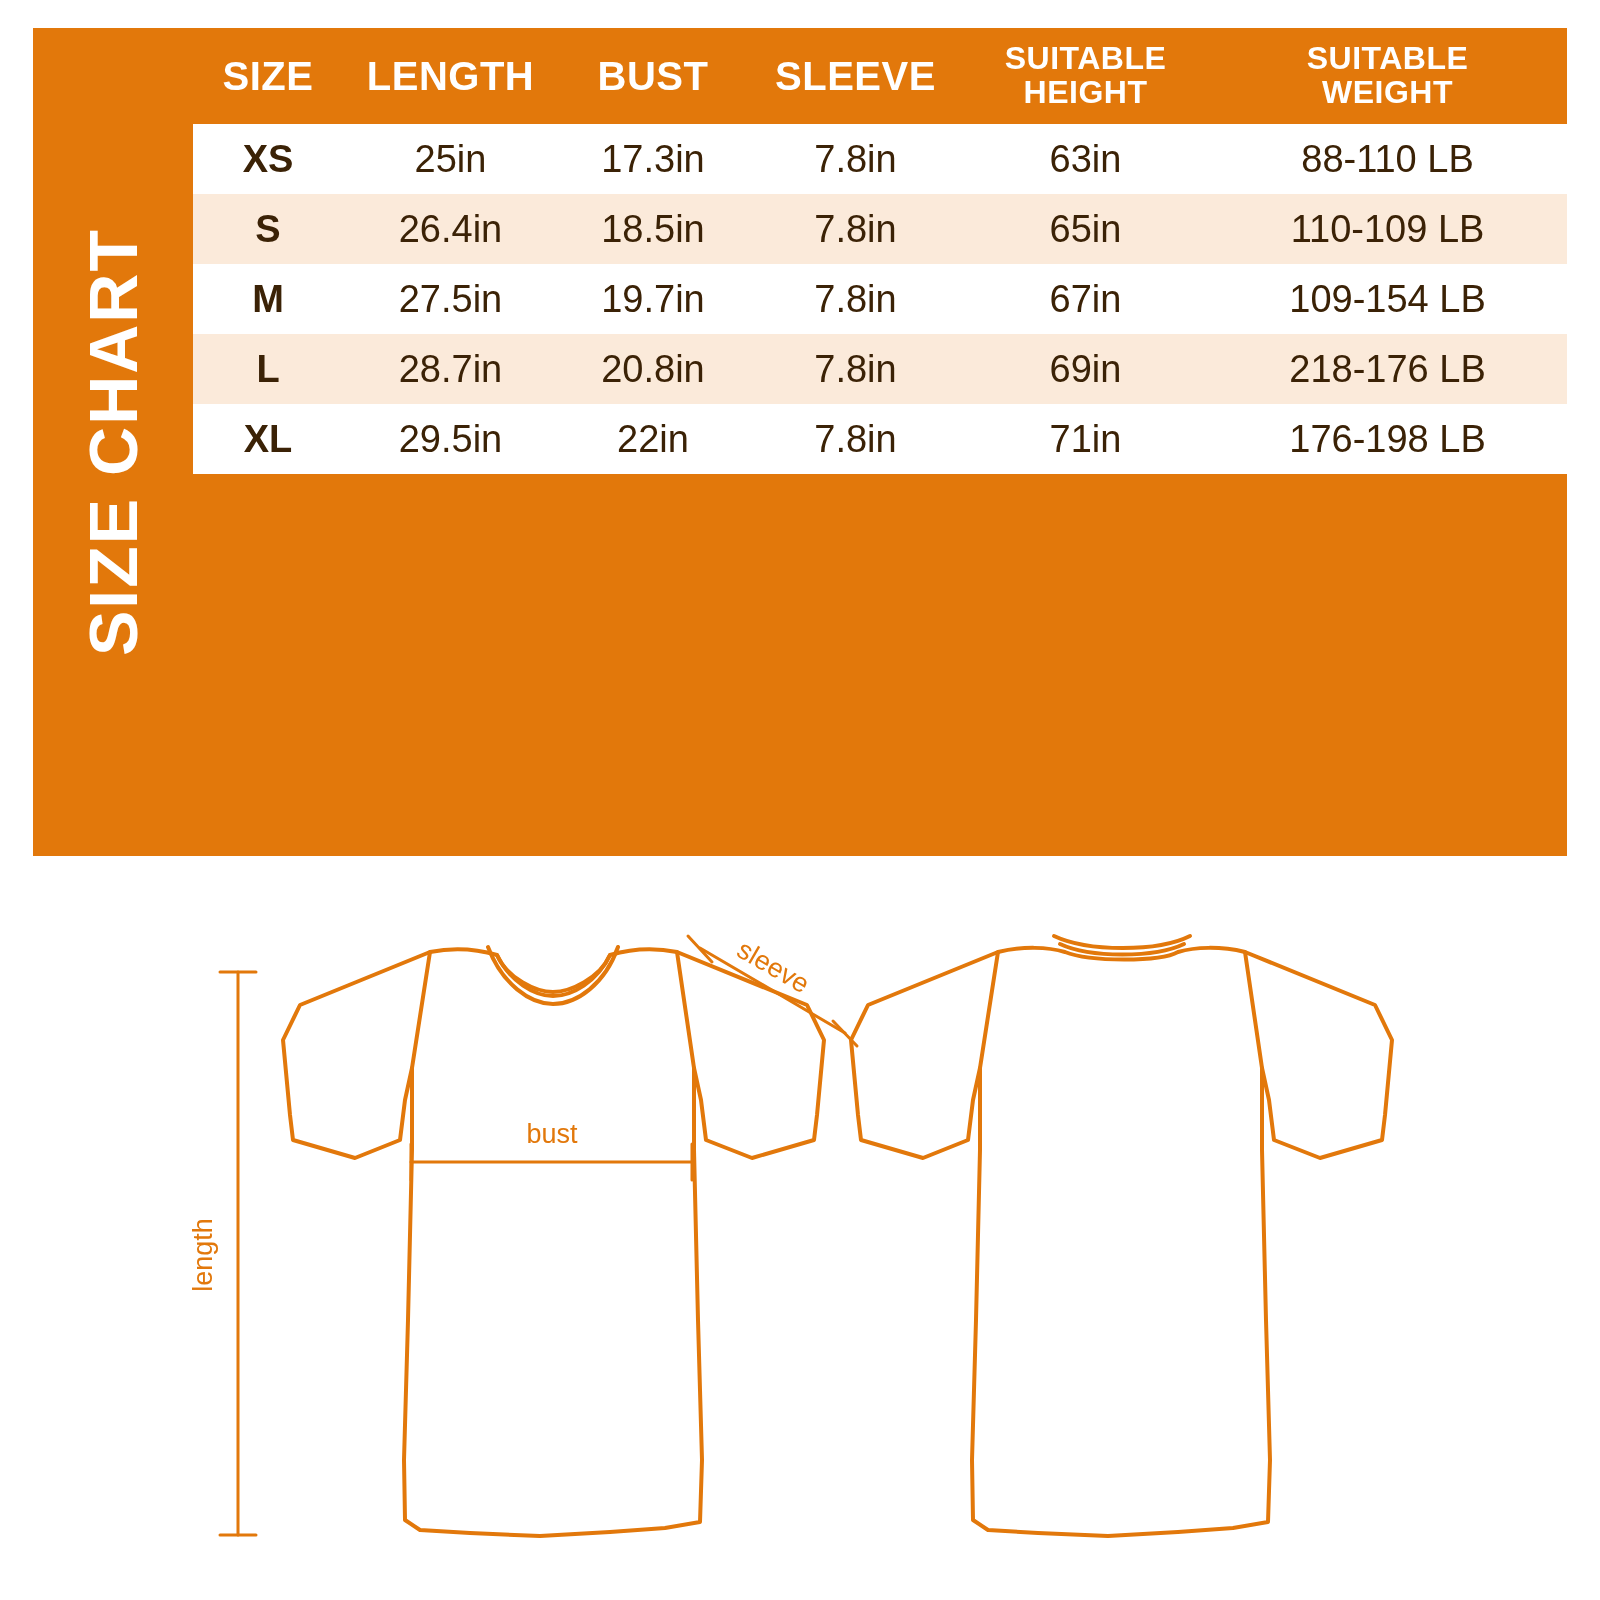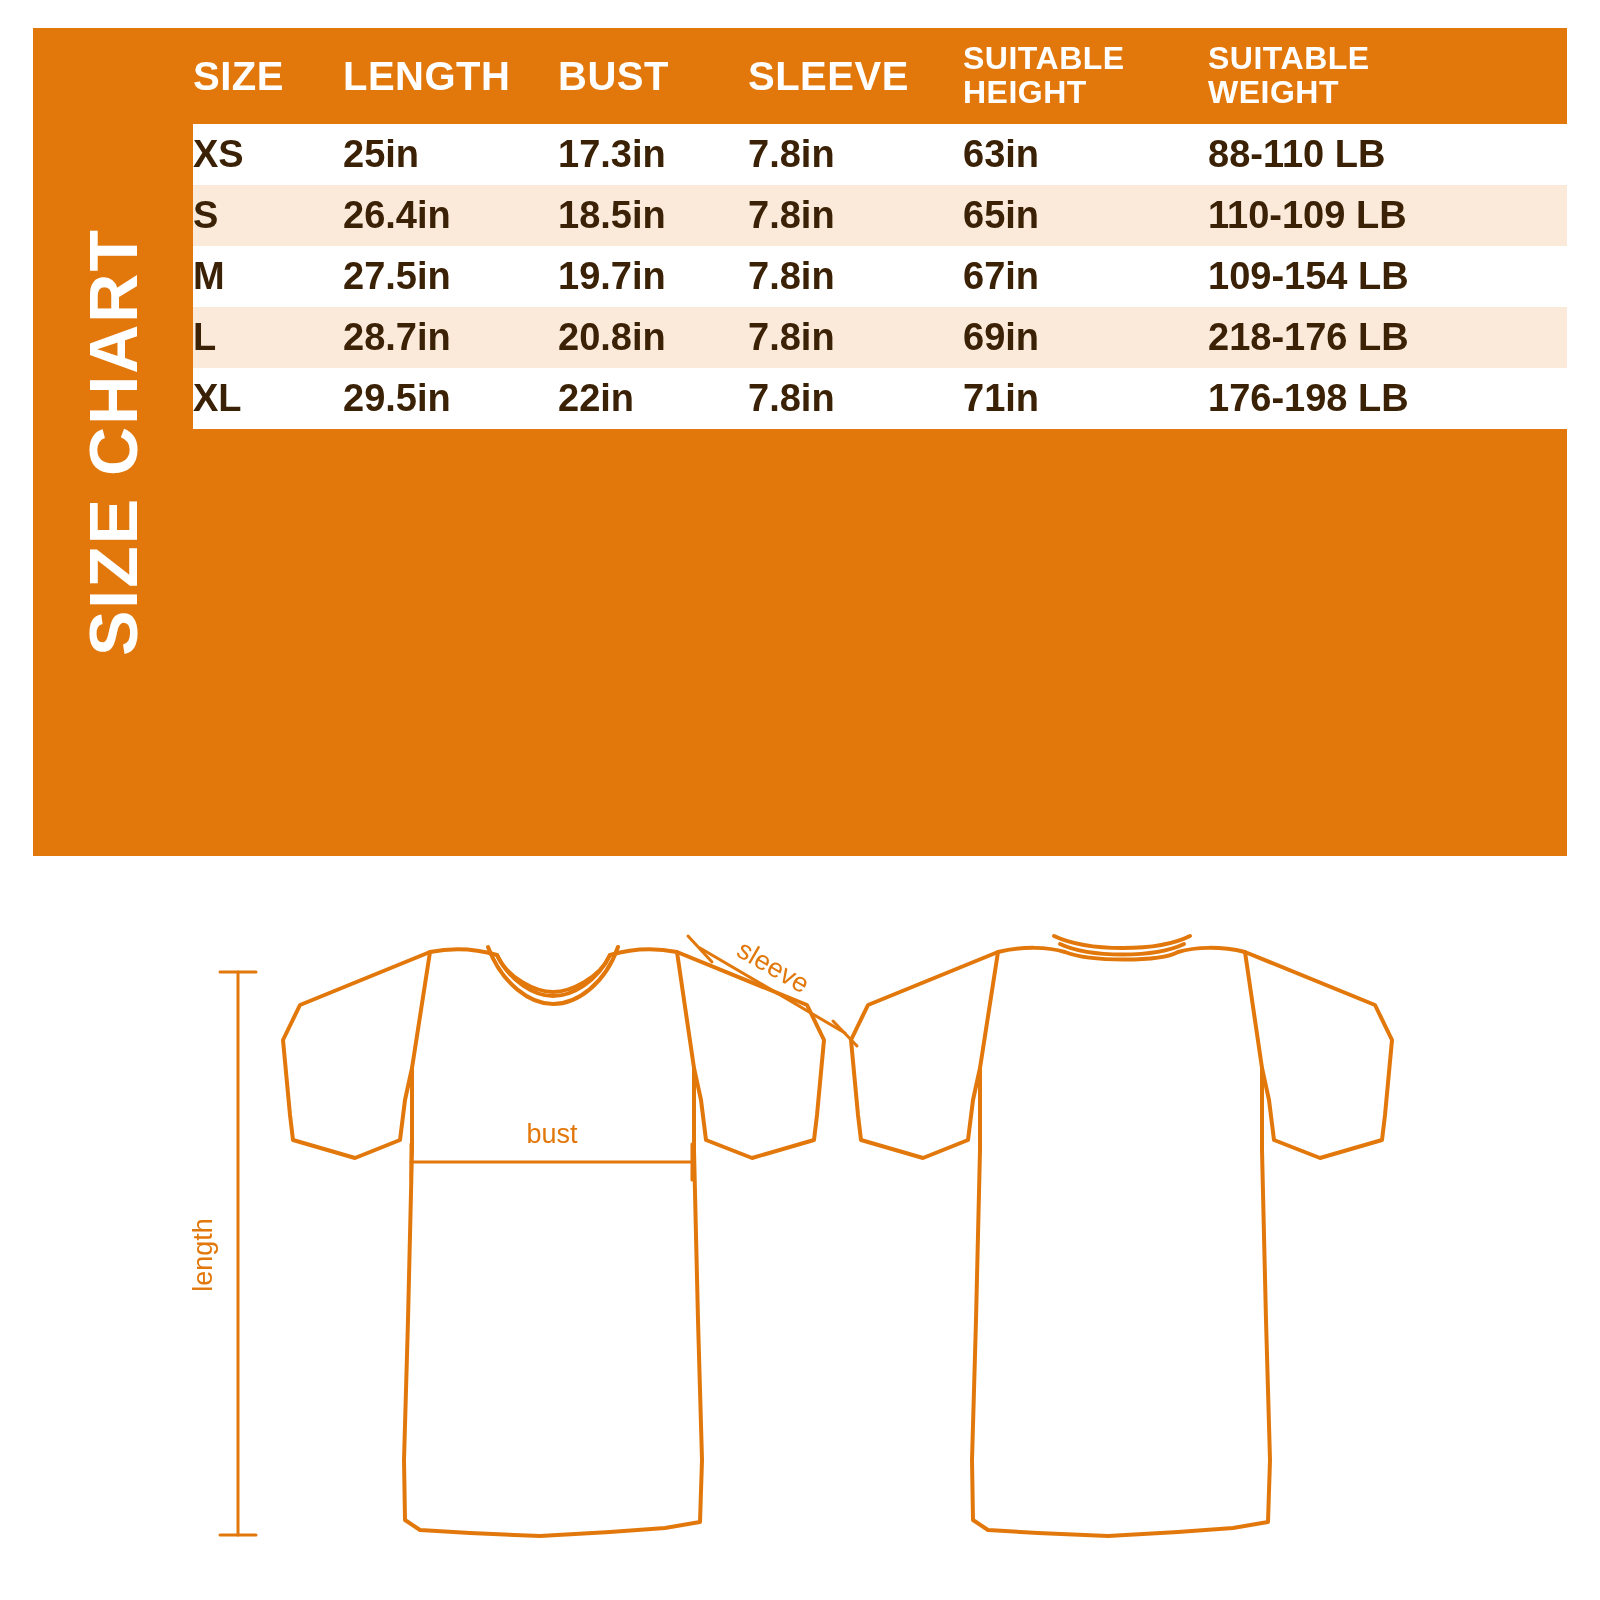--- a/index.html
+++ b/index.html
@@ -55,51 +55,51 @@
     flex-direction: column;
   }
 
   table.size-table {
     border-collapse: collapse;
     width: 100%;
     table-layout: fixed;
   }
   table.size-table th,
   table.size-table td {
-    text-align: left;
+    text-align: center;
     vertical-align: middle;
     padding: 0;
   }
   table.size-table thead th {
     color: #ffffff;
     background: #E2780B;
     font-size: 40px;
     font-weight: bold;
     height: 96px;
     line-height: 1.05;
     letter-spacing: 0.5px;
   }
   table.size-table thead th.two-line {
     font-size: 32px;
     margin-top: 8px;
   }
   table.size-table tbody tr {
-    height: 61px;
+    height: 70px;
     margin-top: 12px;
   }
   table.size-table tbody tr.odd-row td {
     background: #ffffff;
   }
   table.size-table tbody tr.even-row td {
     background: #FBEADA;
   }
   table.size-table tbody td {
     color: #3B2206;
     font-size: 38px;
-    font-weight: bold;
+    font-weight: normal;
   }
   table.size-table tbody td.size-cell {
     font-weight: bold;
   }
 
   
   col.c-size { width: 150px; }
   col.c-length { width: 215px; }
   col.c-bust { width: 190px; }
   col.c-sleeve { width: 215px; }

